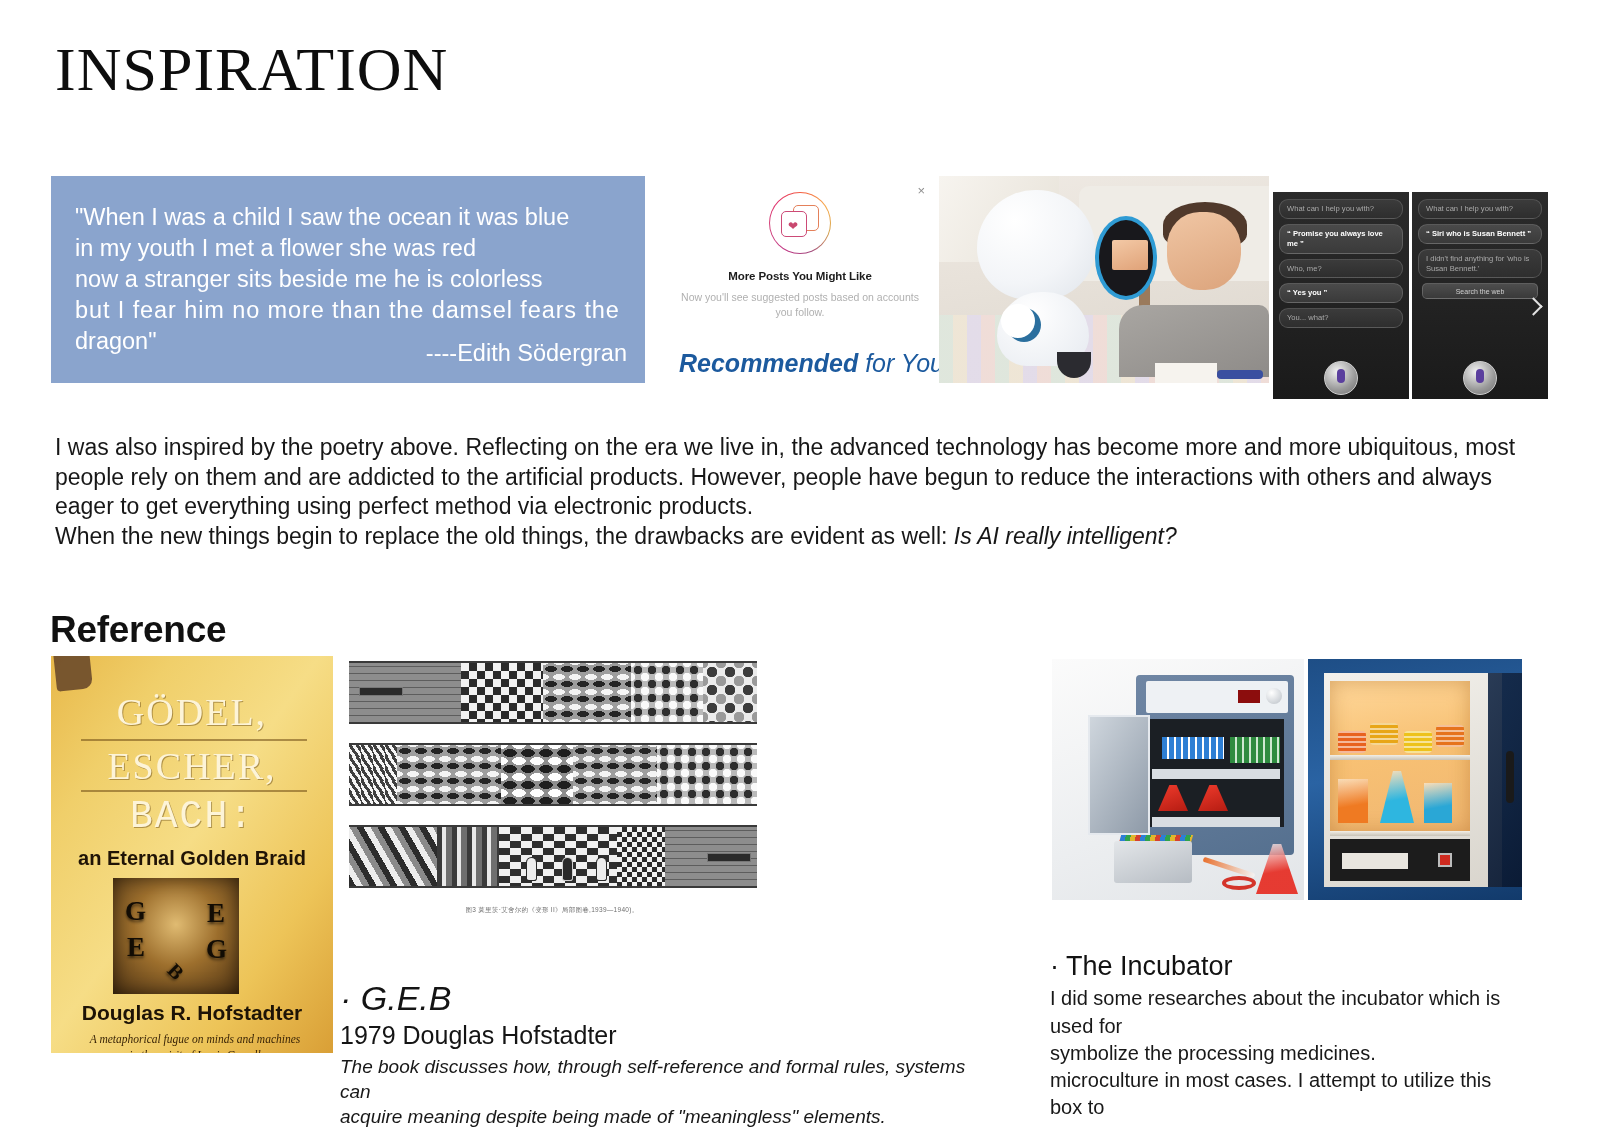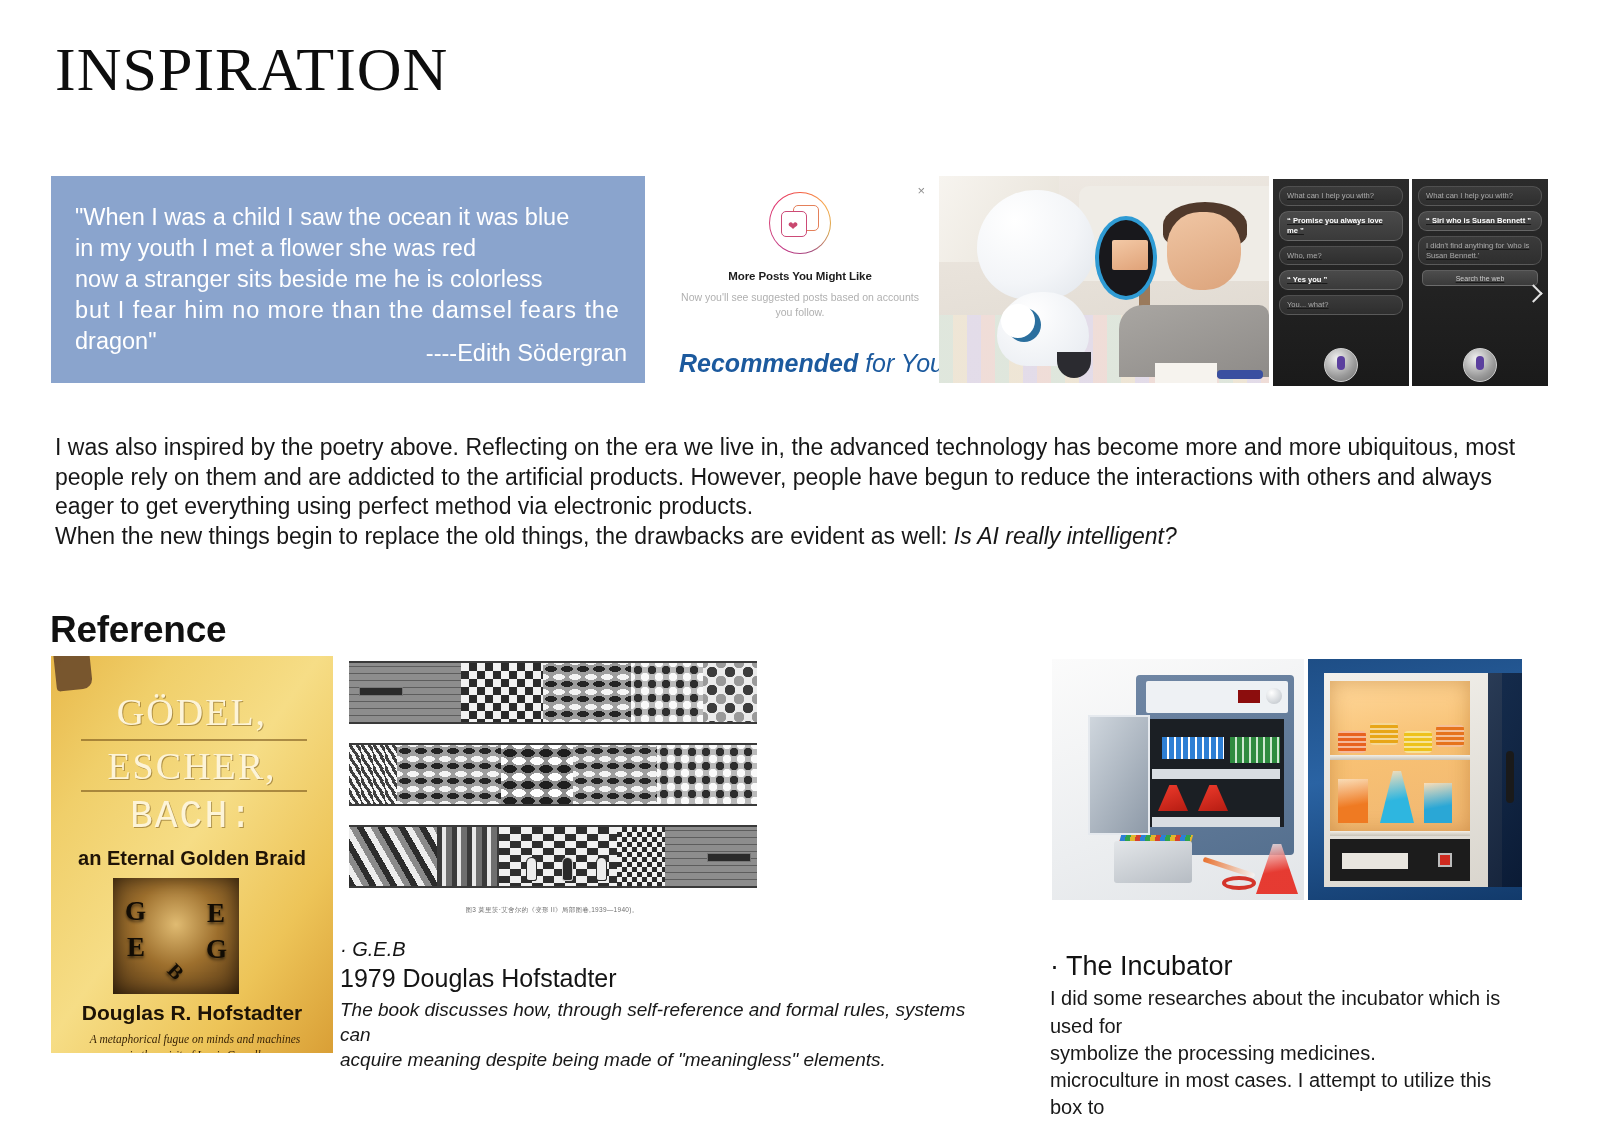--- a/index.html
+++ b/index.html
@@ -120,21 +120,21 @@
     background: #50392b;
   }
   .rp-child-body {
     position: absolute; right: 0px; bottom: 6px; width: 150px; height: 72px; border-radius: 24px 10px 0 0;
     background: linear-gradient(160deg,#a9a6a2,#8e8b88);
   }
   .rp-crayon { position: absolute; right: 6px; bottom: 4px; width: 46px; height: 9px; background: #3a4fa0; border-radius: 4px; }
   .rp-paper { position: absolute; right: 52px; bottom: 0px; width: 62px; height: 20px; background: #f6f3ee; }
 
   
-  .siri-wrap { position: absolute; left: 1273px; top: 3px; width: 276px; height: 207px; display: flex; gap: 3px; text-decoration: underline; }
+  .siri-wrap { position: absolute; left: 1273px; top: 16px; width: 276px; height: 207px; display: flex; gap: 3px; }
   .siri-panel {
     position: relative; width: 136px; height: 207px;
     background: linear-gradient(#2b2b2b 0%, #222222 55%, #1a1a1a 100%);
     overflow: hidden; padding: 7px 6px 0 6px;
   }
   .bubble {
     border-radius: 9px; padding: 4px 7px; margin-bottom: 5px;
     font-size: 7.6px; line-height: 1.3;
     border: 1px solid rgba(255,255,255,.16);
   }
@@ -277,21 +277,21 @@
   .pawn { position: absolute; bottom: 6px; width: 9px; height: 22px; background: #ededed; border-radius: 5px 5px 2px 2px; box-shadow: 0 0 0 1px #2a2a2a; }
   .pawn.dark { background: #2a2a2a; box-shadow: 0 0 0 1px #cfcfcf; }
   .plaque { position: absolute; width: 44px; height: 9px; background: #2a2a2a; border: 1px solid #777; }
   .escher-caption {
     position: absolute; left: 0; right: 0; bottom: 0; text-align: center;
     font-size: 6.5px; color: #6f6f6f; letter-spacing: .3px;
   }
 
   
   .geb-cap { position: absolute; left: 340px; top: 938px; width: 640px; }
-  .cap-title { font-size: 20px; font-style: italic; color: #141414; line-height: 1.15; }
+  .cap-title { font-size: 34px; font-style: italic; color: #141414; line-height: 1.15; margin-top: 41px; }
   .cap-meta { font-size: 25px; color: #141414; line-height: 1.2; margin-top: 2px; }
   .cap-desc { font-size: 19px; font-style: italic; color: #181818; line-height: 1.32; margin-top: 4px; }
 
   
   .inc-a {
     position: absolute; left: 1052px; top: 659px; width: 252px; height: 241px;
     background: linear-gradient(160deg,#fbfbfb 0%,#eceef0 60%,#e2e5e8 100%); overflow: hidden;
   }
   .inc-b {
     position: absolute; left: 1308px; top: 659px; width: 214px; height: 241px;

